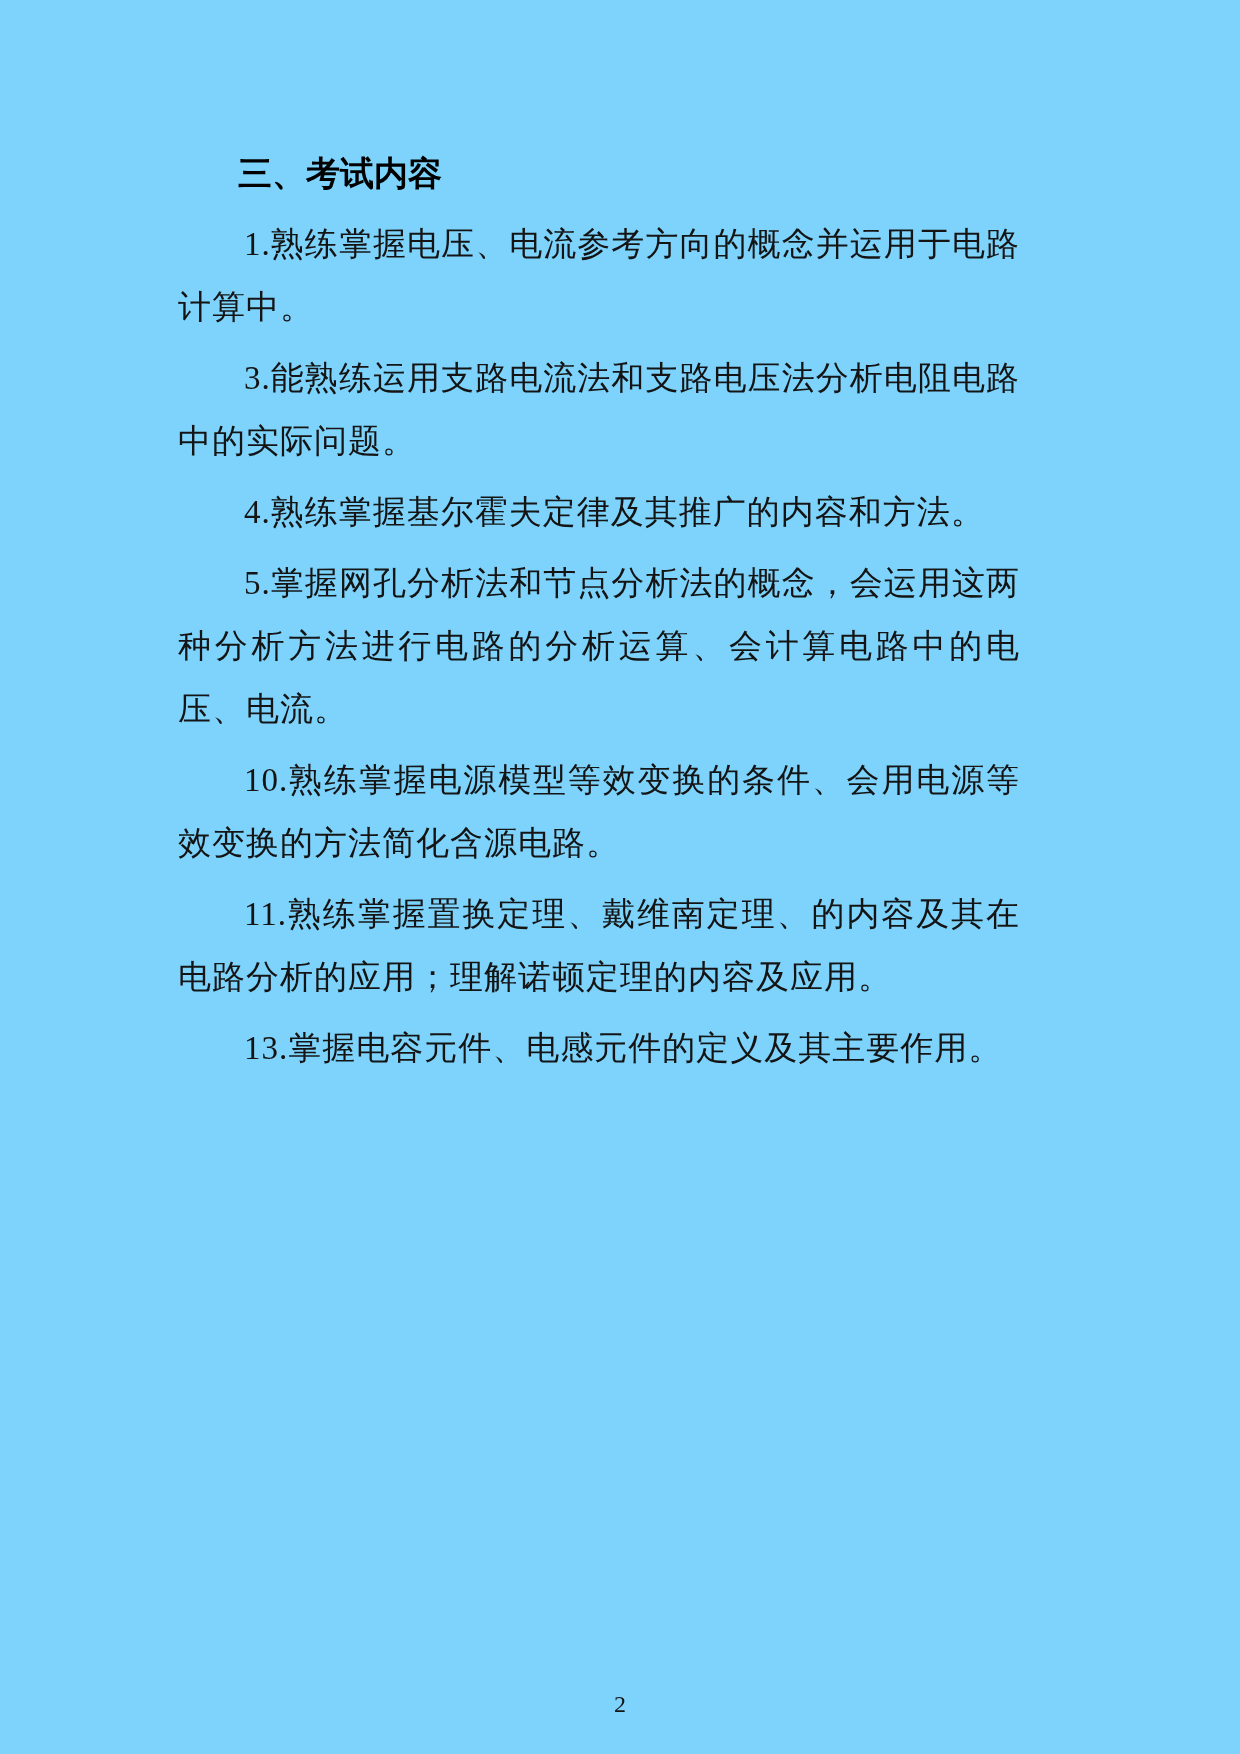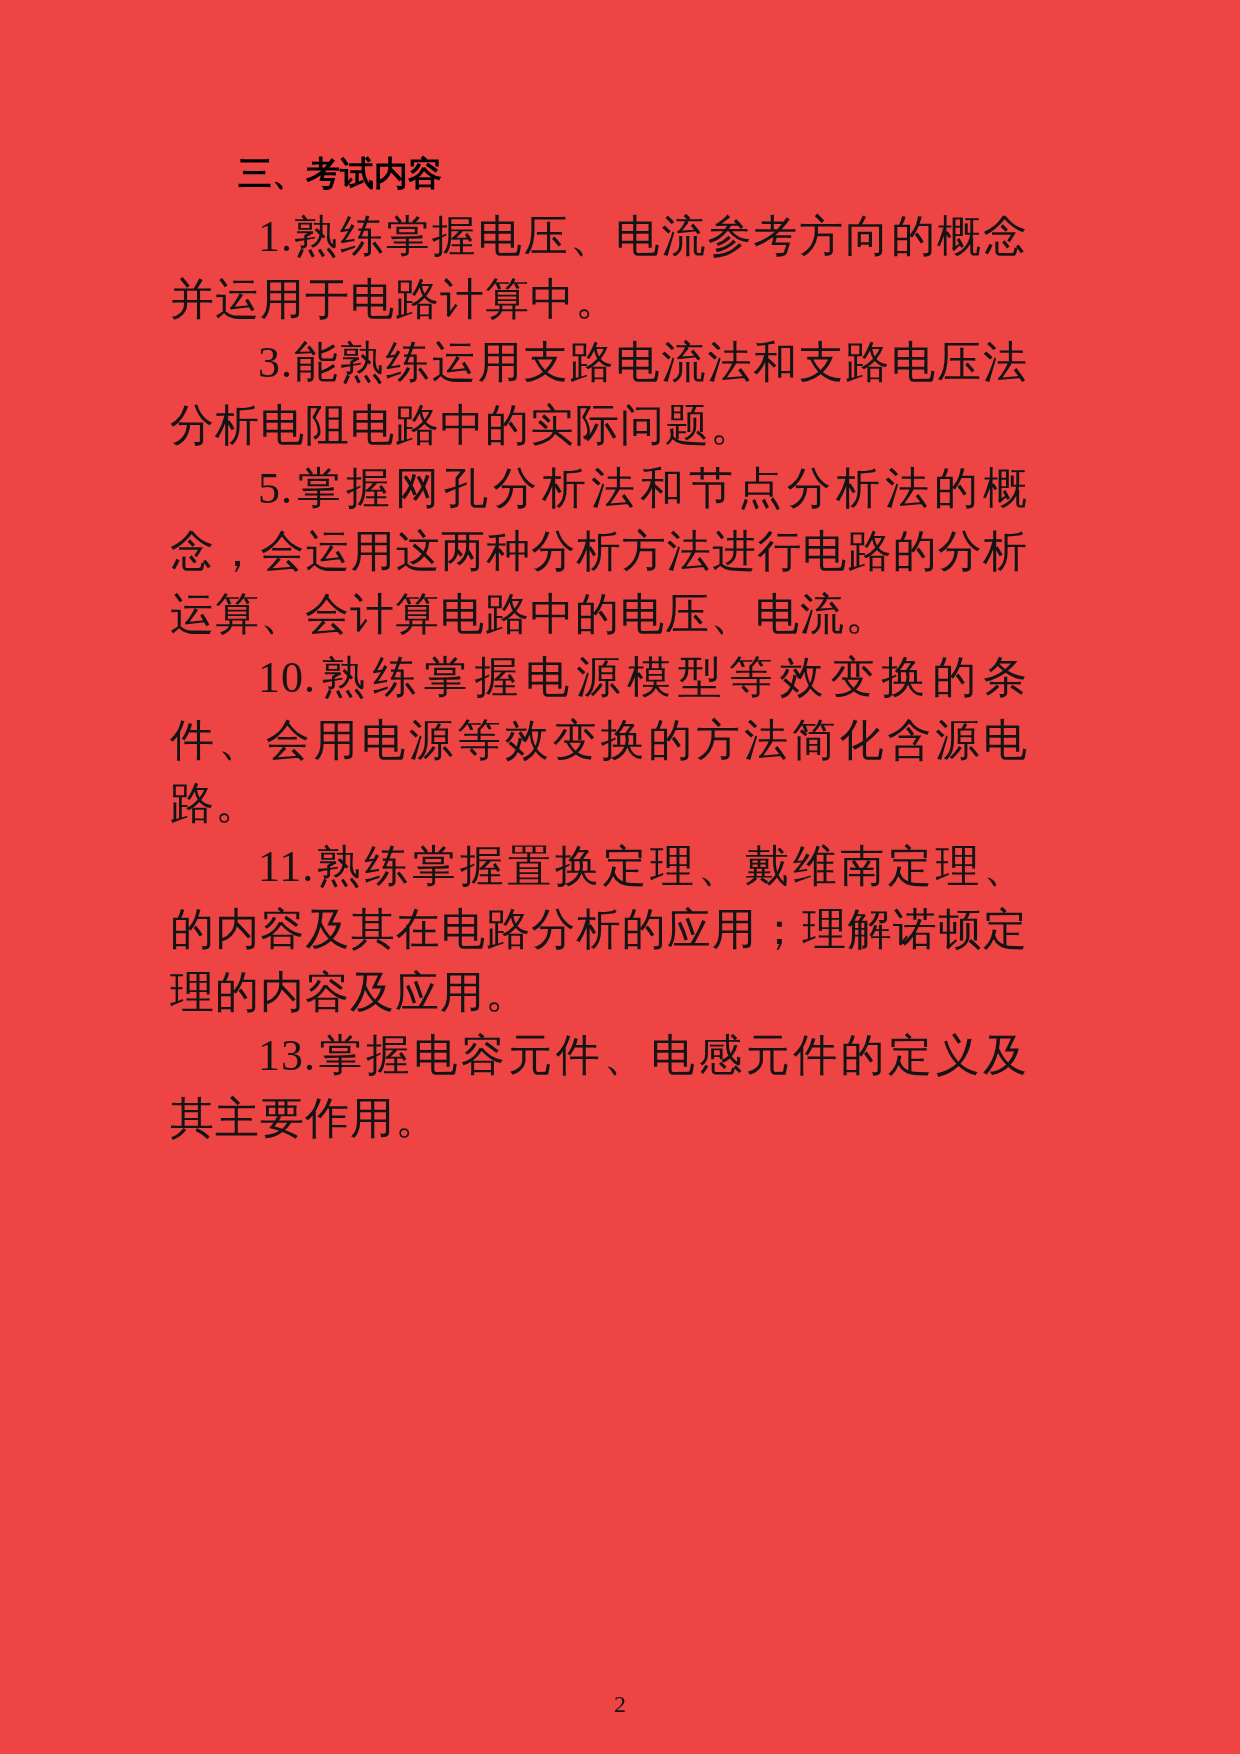--- a/index.html
+++ b/index.html
@@ -4,44 +4,44 @@
 <style>
   html, body {
     margin: 0;
     padding: 0;
     background: #ffffff;
   }
   .page {
     position: relative;
     width: 1240px;
     height: 1754px;
-    background: #ef4444;
+    background: #7dd3fc;
     overflow: hidden;
     color: #141414;
   }
   .content {
     position: absolute;
     left: 170px;
     top: 142px;
     width: 858px;
   }
   .title {
     margin: 0;
     font-family: "Liberation Sans", "DejaVu Sans", sans-serif;
     font-weight: 700;
     font-size: 34px;
     line-height: 63px;
     text-indent: 2em;
     color: #000000;
   }
   .item {
-    margin: 0;
+    margin: 8px;
     font-family: "Liberation Serif", "DejaVu Serif", serif;
     font-weight: 400;
-    font-size: 44px;
+    font-size: 33px;
     line-height: 63px;
     text-indent: 2em;
     text-align: justify;
     letter-spacing: 1px;
     color: #141414;
   }
   .page-number {
     position: absolute;
     left: 0;
     bottom: 36px;
@@ -54,20 +54,21 @@
 </style>
 </head>
 <body>
 
 <div class="page">
   <div class="content">
     <h2 class="title">三、考试内容</h2>
     <div id="items">
         <p class="item">1.熟练掌握电压、电流参考方向的概念并运用于电路计算中。</p>
         <p class="item">3.能熟练运用支路电流法和支路电压法分析电阻电路中的实际问题。</p>
+        <p class="item">4.熟练掌握基尔霍夫定律及其推广的内容和方法。</p>
         <p class="item">5.掌握网孔分析法和节点分析法的概念，会运用这两种分析方法进行电路的分析运算、会计算电路中的电压、电流。</p>
         <p class="item">10.熟练掌握电源模型等效变换的条件、会用电源等效变换的方法简化含源电路。</p>
         <p class="item">11.熟练掌握置换定理、戴维南定理、的内容及其在电路分析的应用；理解诺顿定理的内容及应用。</p>
         <p class="item">13.掌握电容元件、电感元件的定义及其主要作用。</p>
       </div>
   </div>
   <div class="page-number">2</div>
 </div>
 
 </body></html>

